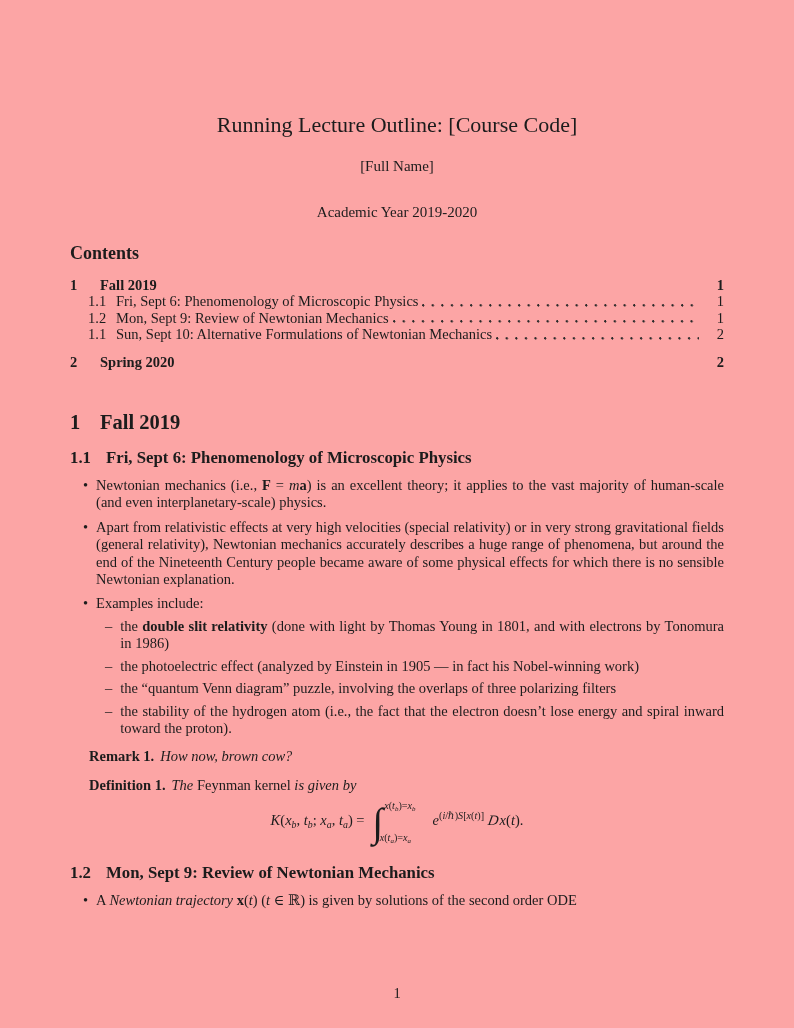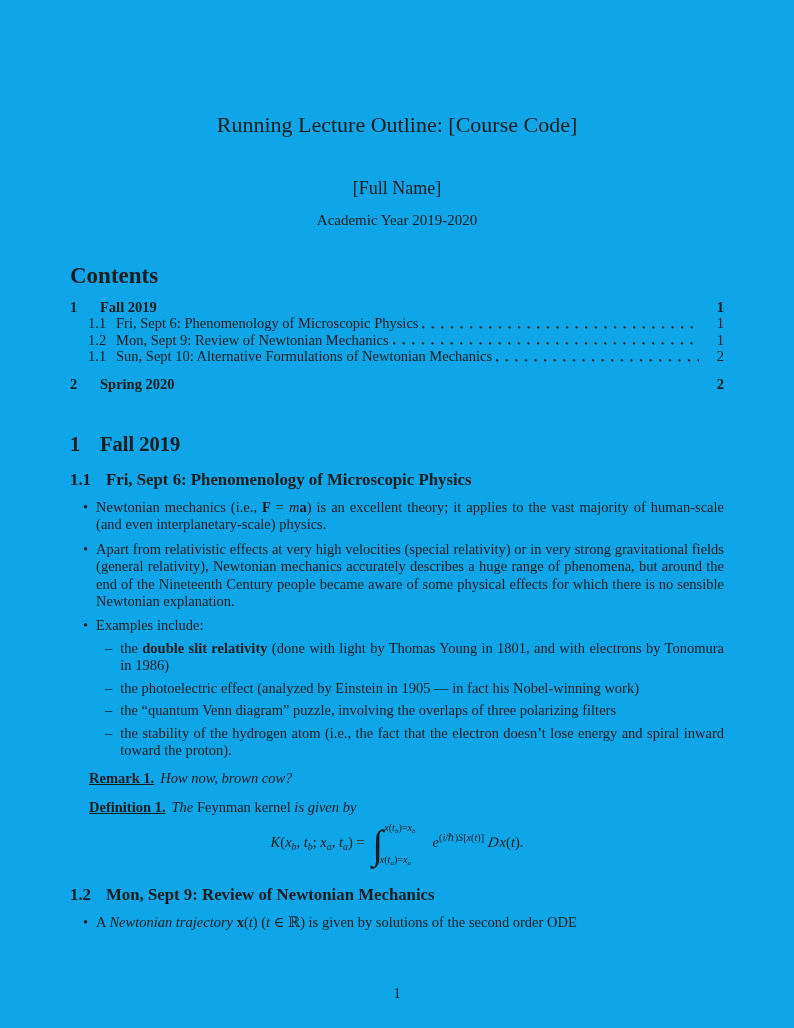--- a/index.html
+++ b/index.html
@@ -1,28 +1,28 @@
 <!DOCTYPE html>
 <html><head>
 <meta charset="utf-8">
 <style>
   html,body{margin:0;padding:0;background:#e8e8e8;}
   .page{
-    width:794px;height:1028px;margin:0 auto;background:#0ea5e9;
+    width:794px;height:1028px;margin:0 auto;background:#fca5a5;
     color:#1c1c1c;position:relative;overflow:hidden;
     font-family:"Liberation Serif","DejaVu Serif","DejaVu Sans",serif;
     font-size:14.5px;
   }
   .content{padding:110px 70px 0 70px;}
 
   .doc-title{text-align:center;font-size:22px;line-height:29px;font-weight:400;}
-  .doc-author{text-align:center;font-size:18px;margin-top:40px;line-height:19px;}
-  .doc-date{text-align:center;font-size:15px;margin-top:13px;line-height:19px;}
+  .doc-author{text-align:center;font-size:15px;margin-top:18px;line-height:19px;}
+  .doc-date{text-align:center;font-size:15px;margin-top:27px;line-height:19px;}
 
-  .contents-heading{font-size:23px;font-weight:700;margin-top:33px;line-height:25px;}
+  .contents-heading{font-size:18px;font-weight:700;margin-top:19px;line-height:25px;}
 
   .toc{margin-top:11px;}
   .toc-row{display:flex;align-items:baseline;line-height:16.4px;}
   .toc-row.l1{font-weight:700;}
   .toc-row.gap-above{margin-top:11px;}
   .toc-num{flex:0 0 auto;}
   .l1 .toc-num{width:30px;}
   .l2 .toc-num{margin-left:18px;width:28px;}
   .toc-title{flex:0 0 auto;}
   .toc-leader{flex:1 1 auto;height:3px;align-self:flex-end;margin:0 7px 3px 4px;
@@ -38,21 +38,21 @@
   .sec-h2.space-above{margin-top:16px;}
 
   .bullet-item{display:flex;margin-top:7px;line-height:17.4px;}
   .bullet-marker{flex:0 0 auto;padding-left:13px;padding-right:8px;}
   .dash-item{display:flex;margin-top:5px;line-height:17.4px;}
   .dash-marker{flex:0 0 auto;padding-left:35px;padding-right:8px;}
   .item-text{flex:1 1 auto;text-align:justify;}
   .first-item{margin-top:9px;}
 
   .thm-para{margin-top:11px;padding-left:19px;line-height:17.4px;}
-  .thm-label{font-weight:700;text-decoration:underline;}
+  .thm-label{font-weight:700;}
   .thm-sep{display:inline-block;width:6px;}
 
   .display-eq{text-align:center;margin:6px 0 4px 0;white-space:nowrap;}
   .eq-feynman{margin-top:4px;margin-bottom:2px;}
   .int-wrap{display:inline-flex;align-items:stretch;vertical-align:middle;height:48px;
     margin:0 2px 0 4px;transform:translateY(2px);}
   .int-sign{font-size:40px;line-height:46px;font-weight:400;}
   .int-limits{display:flex;flex-direction:column;justify-content:space-between;
     font-size:10.2px;line-height:1;padding:1px 0 3px 0;}
   .int-upper{margin-left:1px;}

